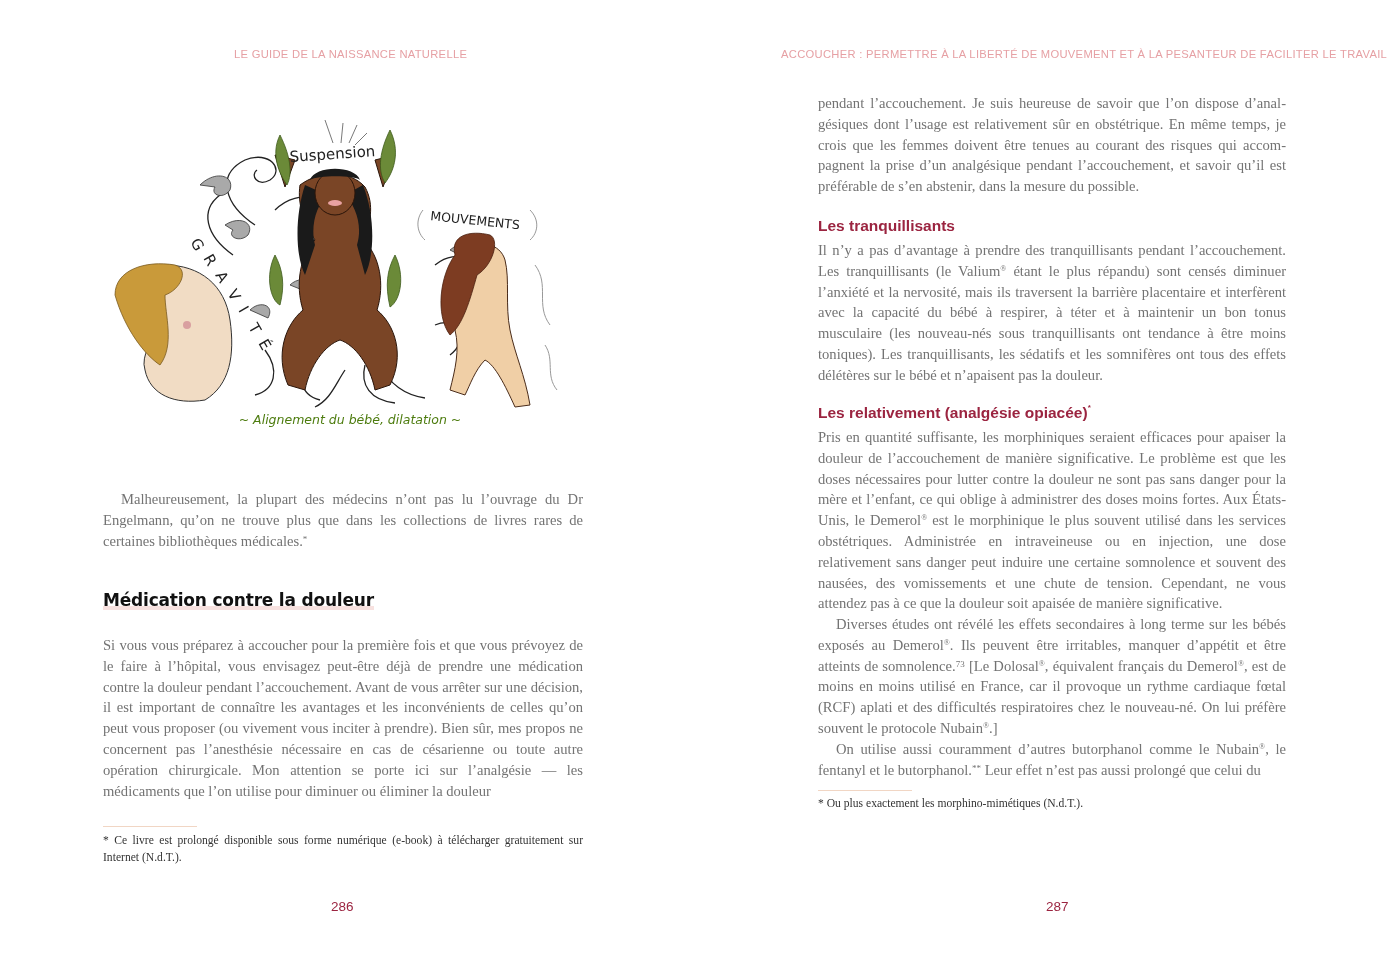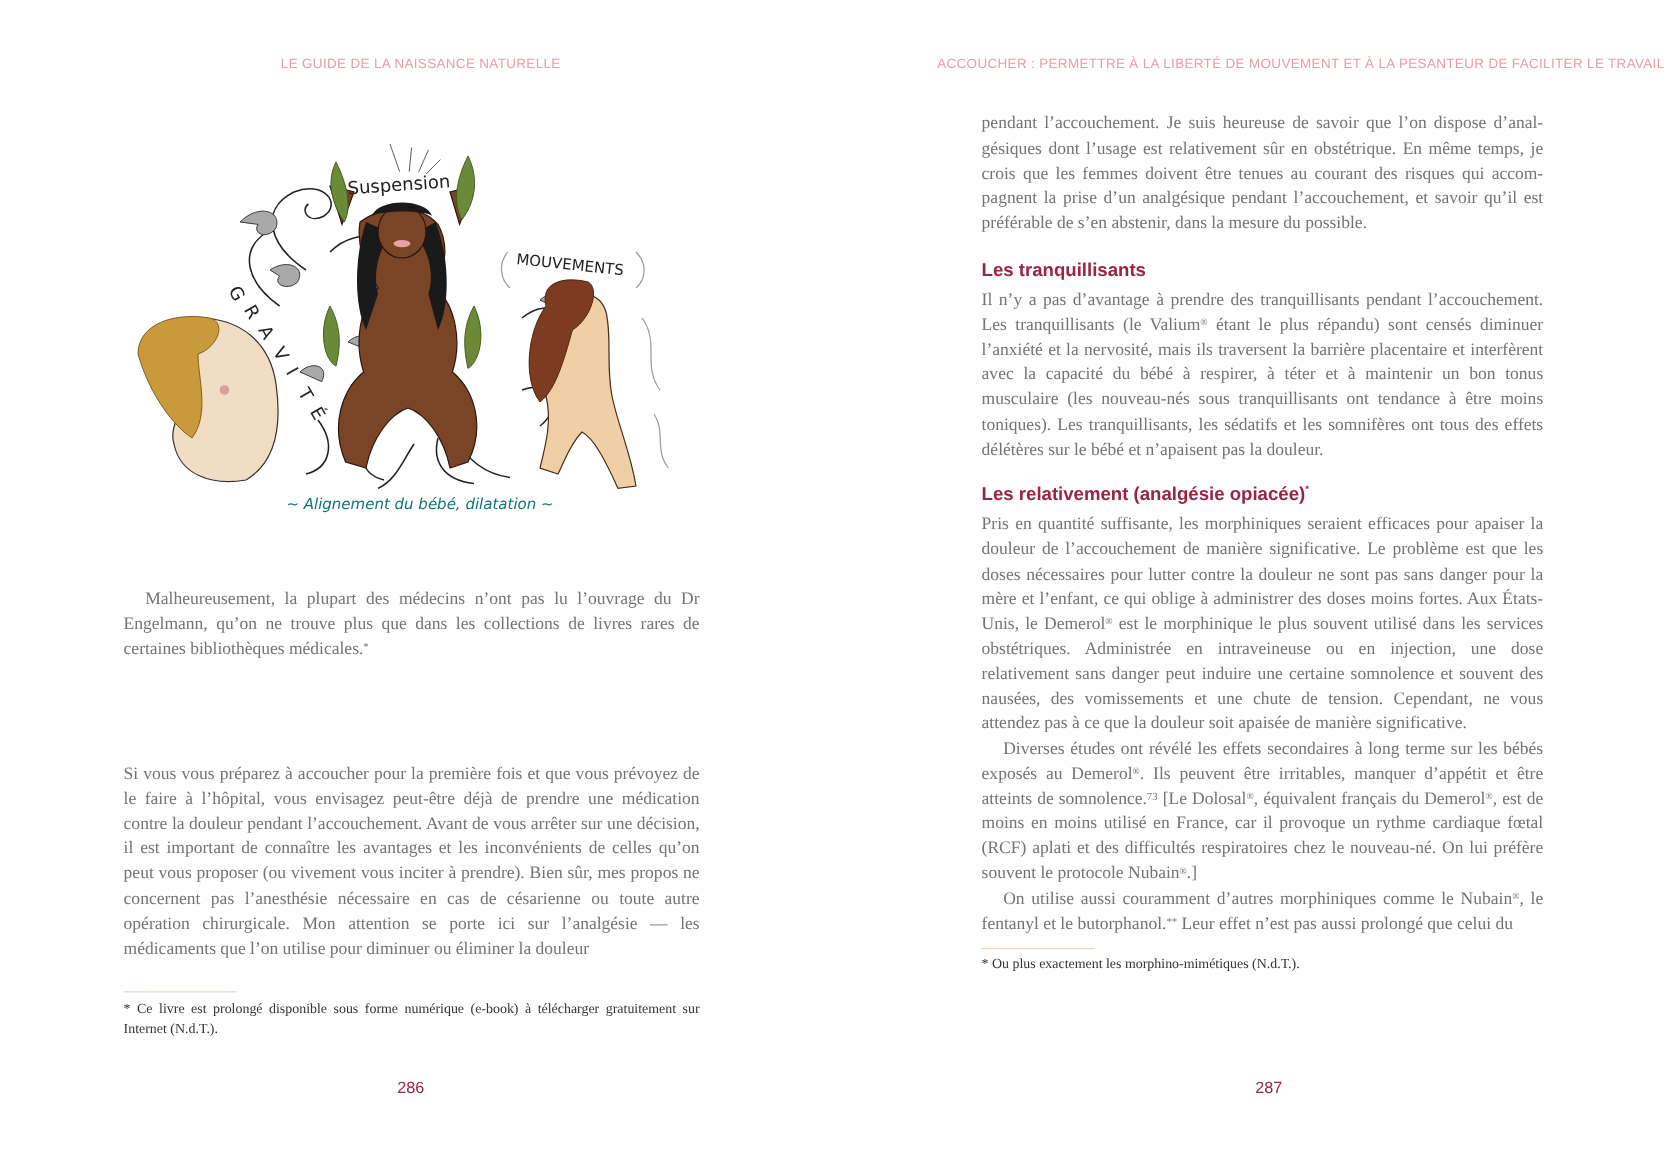--- a/index.html
+++ b/index.html
@@ -30,21 +30,21 @@
     .body-text {
       font-size: 14.6px; line-height: 20.8px; text-align: justify; color: #737373;
       hyphens: manual;
     }
     .indent { text-indent: 18px; }
 
     
     .illustration { position: absolute; left: 105px; top: 115px; width: 470px; height: 315px; }
     .illus-caption {
       position: absolute; left: 0; right: 0; top: 297px; text-align: center;
-      font-family: "DejaVu Sans", sans-serif; font-style: italic; font-size: 12.5px; color: #0f766e;
+      font-family: "DejaVu Sans", sans-serif; font-style: italic; font-size: 12.5px; color: #4d7c0f;
       padding-left: 20px;
     }
 
     .left-para { position: absolute; left: 103px; top: 489px; width: 480px; }
     .left-heading {
       position: absolute; left: 103px; top: 590px;
       font-family: "DejaVu Sans", sans-serif; font-weight: bold; font-size: 17px; color: #111;
       background: linear-gradient(to top, #f7e1df 0 4px, transparent 4px);
       letter-spacing: -0.2px;
     }
@@ -148,20 +148,21 @@
         <path d="M425 95 C 435 105, 433 118, 425 125"></path>
         <path d="M430 150 C 445 170, 430 190, 445 210"></path>
         <path d="M440 230 C 450 245, 440 260, 452 275"></path>
       </g>
     </svg>
     <div class="illus-caption">~ Alignement du bébé, dilatation ~</div>
   </div>
 
   <p class="body-text indent left-para"><span>Malheureusement, la plupart des médecins n’ont pas lu l’ouvrage du Dr Engelmann, qu’on ne trouve plus que dans les collections de livres rares de certaines bibliothèques médicales.</span><sup class="n">*</sup></p>
 
+  <h2 class="left-heading">Médication contre la douleur</h2>
 
   <p class="body-text left-para2">Si vous vous préparez à accoucher pour la première fois et que vous prévoyez de le faire à l’hôpital, vous envisagez peut-être déjà de prendre une médica­tion contre la douleur pendant l’accouchement. Avant de vous arrêter sur une décision, il est important de connaître les avantages et les inconvénients de celles qu’on peut vous proposer (ou vivement vous inciter à prendre). Bien sûr, mes propos ne concernent pas l’anesthésie nécessaire en cas de césarienne ou toute autre opération chirurgicale. Mon attention se porte ici sur l’analgésie — les médicaments que l’on utilise pour diminuer ou éliminer la douleur</p>
 
   <div class="footnote-rule left-fn-rule"></div>
   <p class="footnote left-fn">*  Ce livre est prolongé disponible sous forme numérique (e-book) à télécharger gratuite­ment sur Internet (N.d.T.).</p>
 
   <div class="folio">286</div>
 </div>
 
 <div class="page page-right">
@@ -172,19 +173,19 @@
   <h3 class="r-heading r-h1">Les tranquillisants</h3>
 
   <p class="body-text right-col r-para2"><span>Il n’y a pas d’avantage à prendre des tranquillisants pendant l’accouchement. Les tranquillisants (le Valium</span><sup class="r">®</sup><span> étant le plus répandu) sont censés diminuer l’anxiété et la nervosité, mais ils traversent la barrière placentaire et inter­fèrent avec la capacité du bébé à respirer, à téter et à maintenir un bon tonus musculaire (les nouveau-nés sous tranquillisants ont tendance à être moins toniques). Les tranquillisants, les sédatifs et les somnifères ont tous des effets délétères sur le bébé et n’apaisent pas la douleur.</span></p>
 
   <h3 class="r-heading r-h2"><span>Les relativement (analgésie opiacée)</span><sup>*</sup></h3>
 
   <p class="body-text right-col r-para3"><span>Pris en quantité suffisante, les morphiniques seraient efficaces pour apaiser la douleur de l’accouchement de manière significative. Le problème est que les doses nécessaires pour lutter contre la douleur ne sont pas sans danger pour la mère et l’enfant, ce qui oblige à administrer des doses moins fortes. Aux États-Unis, le Demerol</span><sup class="r">®</sup><span> est le morphinique le plus souvent utilisé dans les services obstétriques. Administrée en intraveineuse ou en injection, une dose relativement sans danger peut induire une certaine somnolence et souvent des nausées, des vomissements et une chute de tension. Cependant, ne vous attendez pas à ce que la douleur soit apaisée de manière significative.</span></p>
 
   <p class="body-text indent right-col r-para4"><span>Diverses études ont révélé les effets secondaires à long terme sur les bébés exposés au Demerol</span><sup class="r">®</sup><span>. Ils peuvent être irritables, manquer d’appétit et être atteints de somnolence.</span><sup class="n">73</sup><span> [Le Dolosal</span><sup class="r">®</sup><span>, équivalent français du Demerol</span><sup class="r">®</sup><span>, est de moins en moins utilisé en France, car il provoque un rythme cardiaque fœtal (RCF) aplati et des difficultés respiratoires chez le nouveau-né. On lui préfère souvent le protocole Nubain</span><sup class="r">®</sup><span>.]</span></p>
 
-  <p class="body-text indent right-col r-para5"><span>On utilise aussi couramment d’autres morphiniques comme le Nubain</span><sup class="r">®</sup><span>, le fentanyl et le butorphanol.</span><sup class="n">**</sup><span> Leur effet n’est pas aussi prolongé que celui du</span></p>
+  <p class="body-text indent right-col r-para5"><span>On utilise aussi couramment d’autres butorphanol comme le Nubain</span><sup class="r">®</sup><span>, le fentanyl et le butorphanol.</span><sup class="n">**</sup><span> Leur effet n’est pas aussi prolongé que celui du</span></p>
 
   <div class="footnote-rule right-fn-rule"></div>
   <p class="footnote right-col right-fn1">*  Ou plus exactement les morphino-mimétiques (N.d.T.).</p>
 
   <div class="folio">287</div>
 </div>
 
 </body></html>

